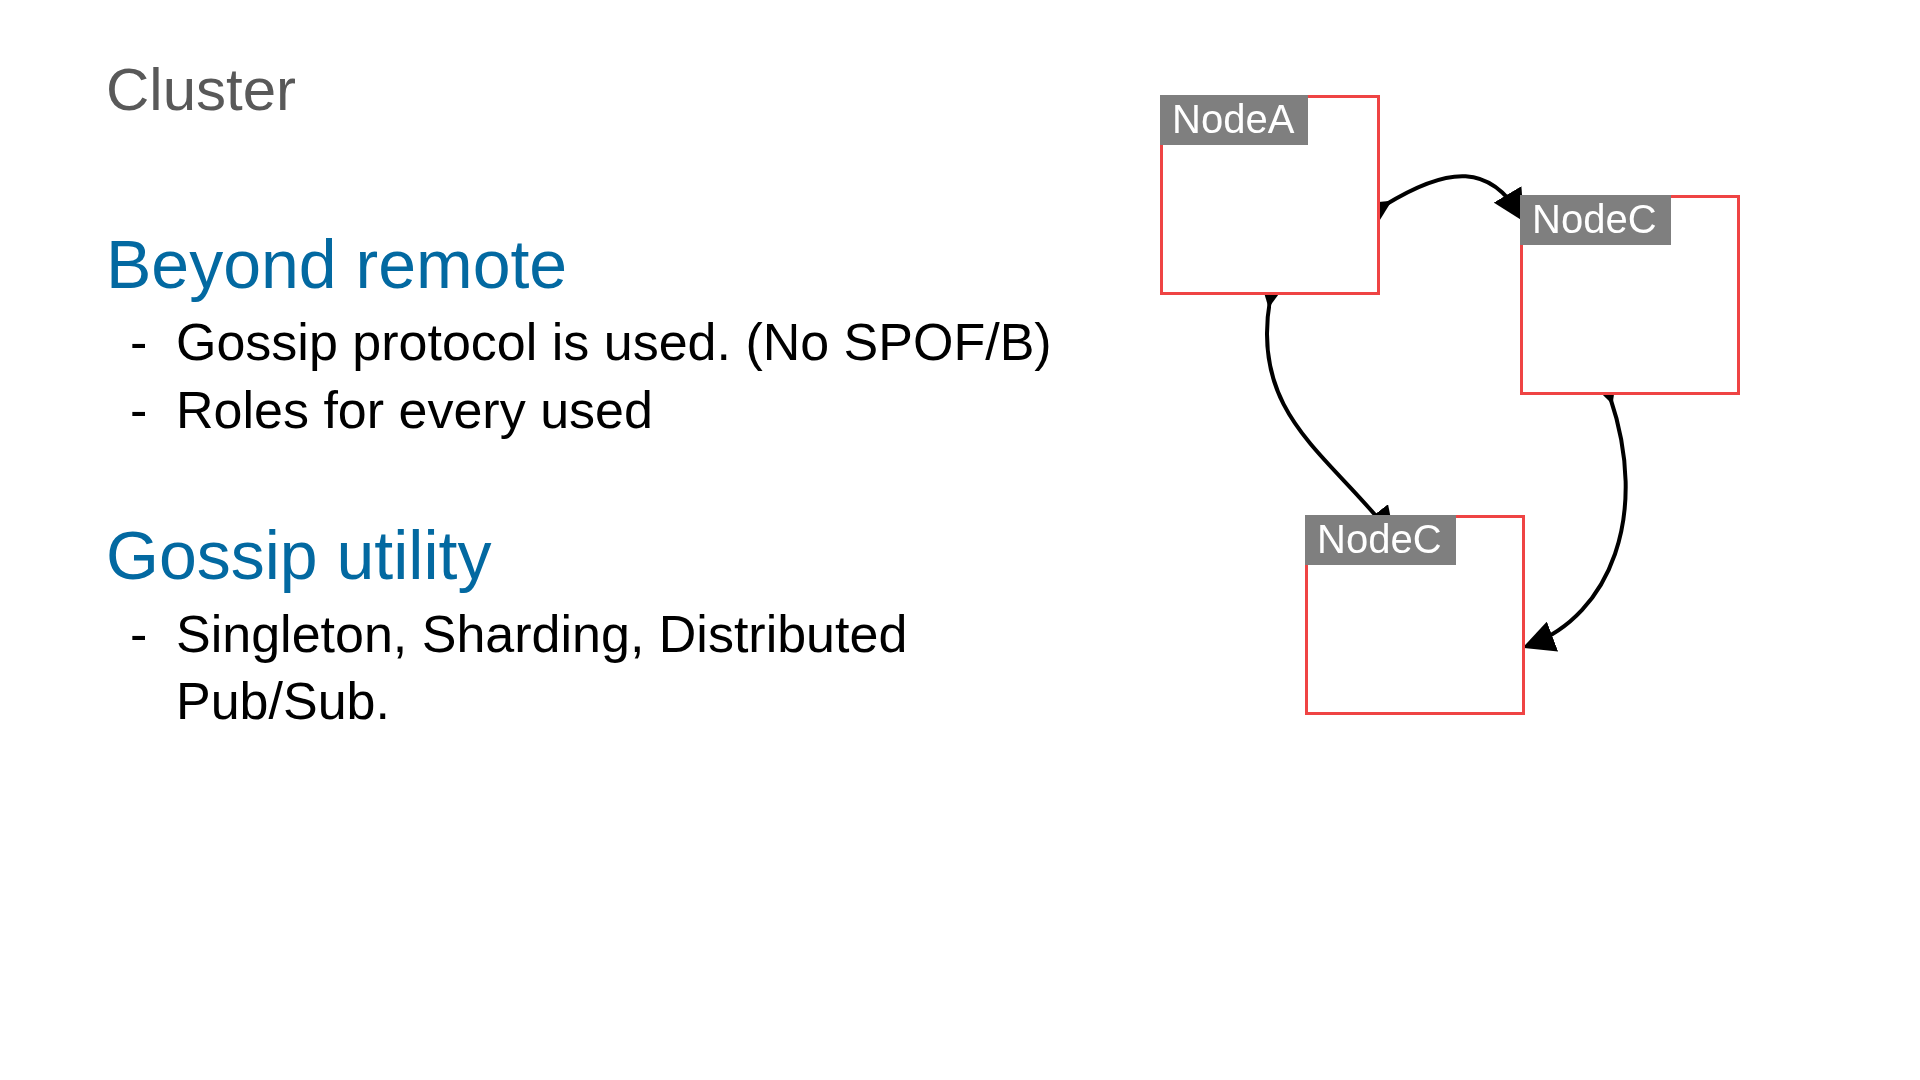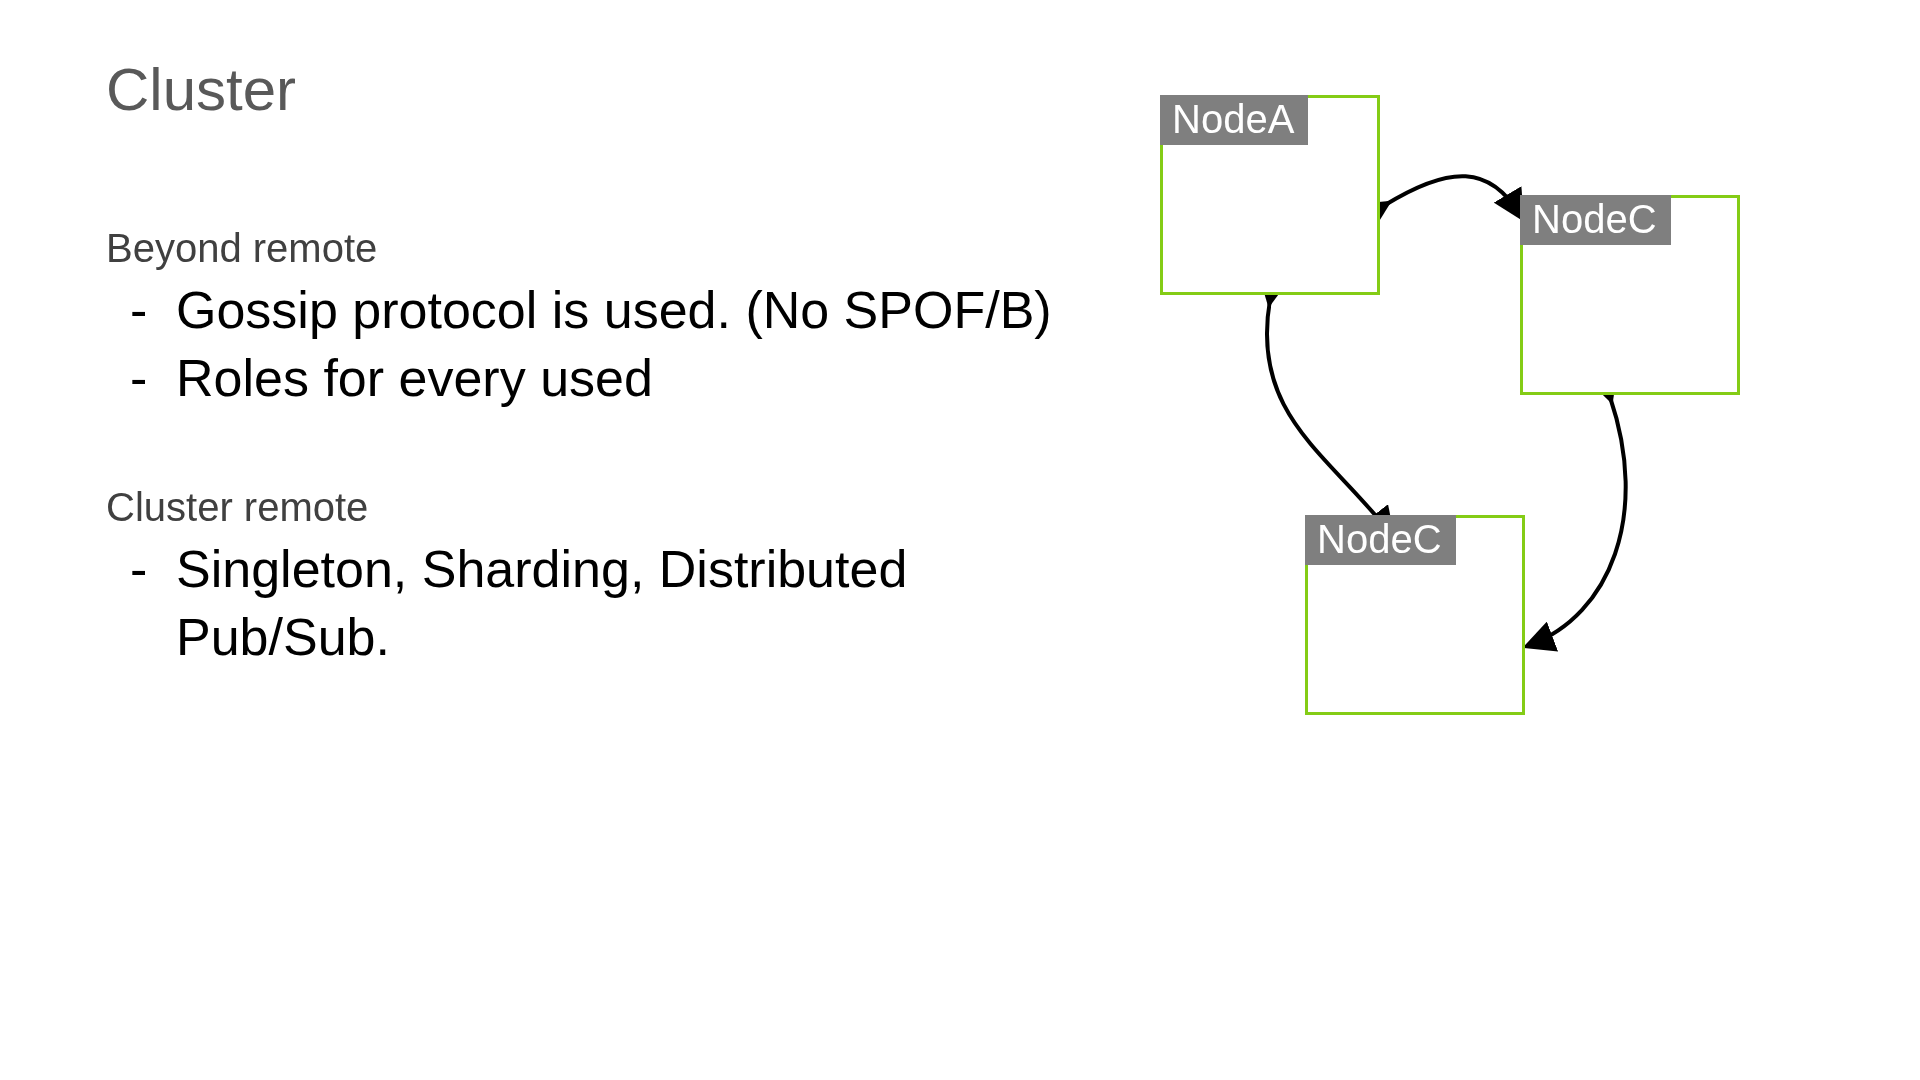--- a/index.html
+++ b/index.html
@@ -25,23 +25,23 @@
     color: #595959;
     letter-spacing: 0px;
   }
   .content {
     position: absolute;
     left: 106px;
     top: 225px;
     width: 1000px;
   }
   .section-heading {
-    font-size: 40px;
+    font-size: 68px;
     font-weight: 400;
-    color: #404040;
+    color: #0369a1;
     margin: 0 0 0 0;
     line-height: 1.15;
   }
   .section-heading.spaced {
     margin-top: 72px;
   }
   .bullets {
     margin: 6px 0 0 0;
     padding: 0 0 0 70px;
     list-style: none;
@@ -64,21 +64,21 @@
     position: absolute;
     left: 1160px;
     top: 95px;
     width: 620px;
     height: 660px;
   }
   .node-box {
     position: absolute;
     width: 220px;
     height: 200px;
-    border: 3px solid #84cc16;
+    border: 3px solid #ef4444;
     background: #ffffff;
     box-sizing: border-box;
   }
   .node-label {
     position: absolute;
     left: -3px;
     top: -3px;
     background: #7f7f7f;
     color: #ffffff;
     font-size: 40px;
@@ -107,21 +107,21 @@
   <div class="title">Cluster</div>
 
   <div class="content">
     <div class="section-heading">Beyond remote</div>
 
     <ul class="bullets">
       <li>Gossip protocol is used. (No SPOF/B)</li>
       <li>Roles for every used</li>
     </ul>
 
-    <div class="section-heading spaced">Cluster remote</div>
+    <div class="section-heading spaced">Gossip utility</div>
     <ul class="bullets">
       <li>Singleton, Sharding, Distributed Pub/Sub.</li>
     </ul>
   </div>
 
   <div class="diagram">
     <svg class="connectors">
       <defs>
         <marker id="arrowhead" markerWidth="8" markerHeight="8" refX="6" refY="4" orient="auto">
           <path d="M0,0 L8,4 L0,8 Z" fill="#000000"></path>

